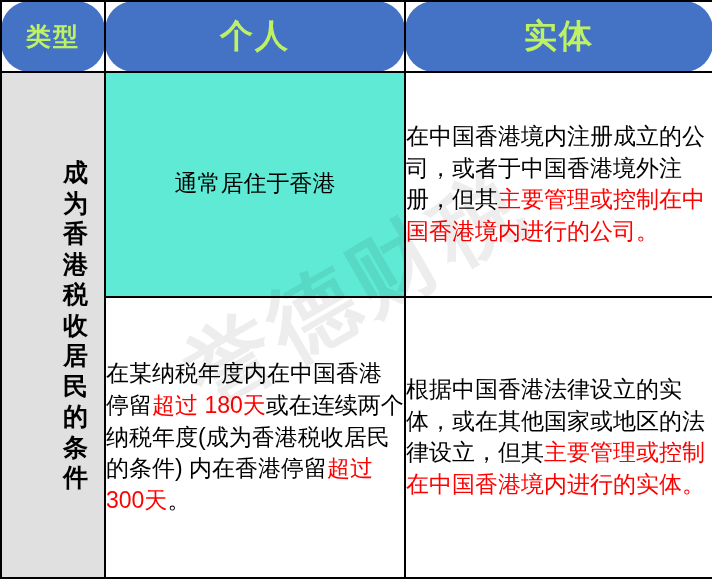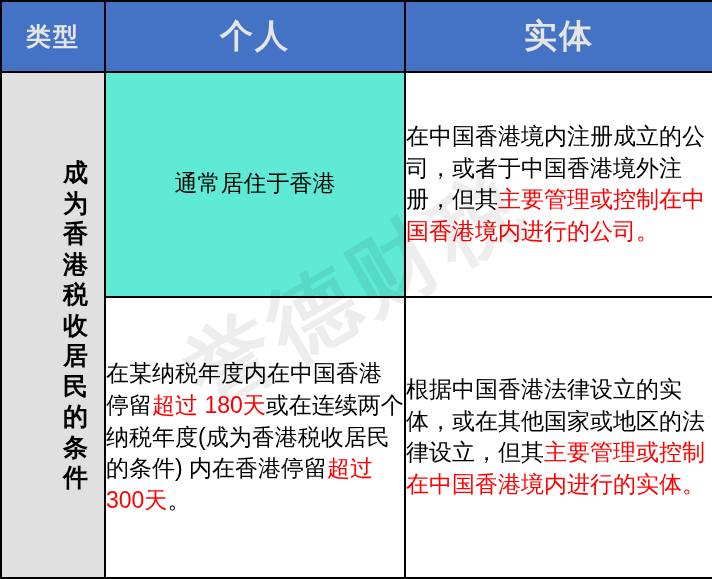--- a/index.html
+++ b/index.html
@@ -24,24 +24,25 @@
     height: 579px;
   }
   table.tax-table td {
     border: 2px solid #000000;
     vertical-align: middle;
     padding: 0;
   }
   
   .hdr {
     background: #4472c4;
-    color: #e5e5e5;
+    color: #bef264;
     text-align: center;
     font-weight: bold;
     letter-spacing: 2px;
+    border-radius: 29px;
   }
   .hdr-type {
     font-size: 25px;
   }
   .hdr-big {
     font-size: 33px;
     margin-top: 11px;
   }
   
   .rowlabel {

